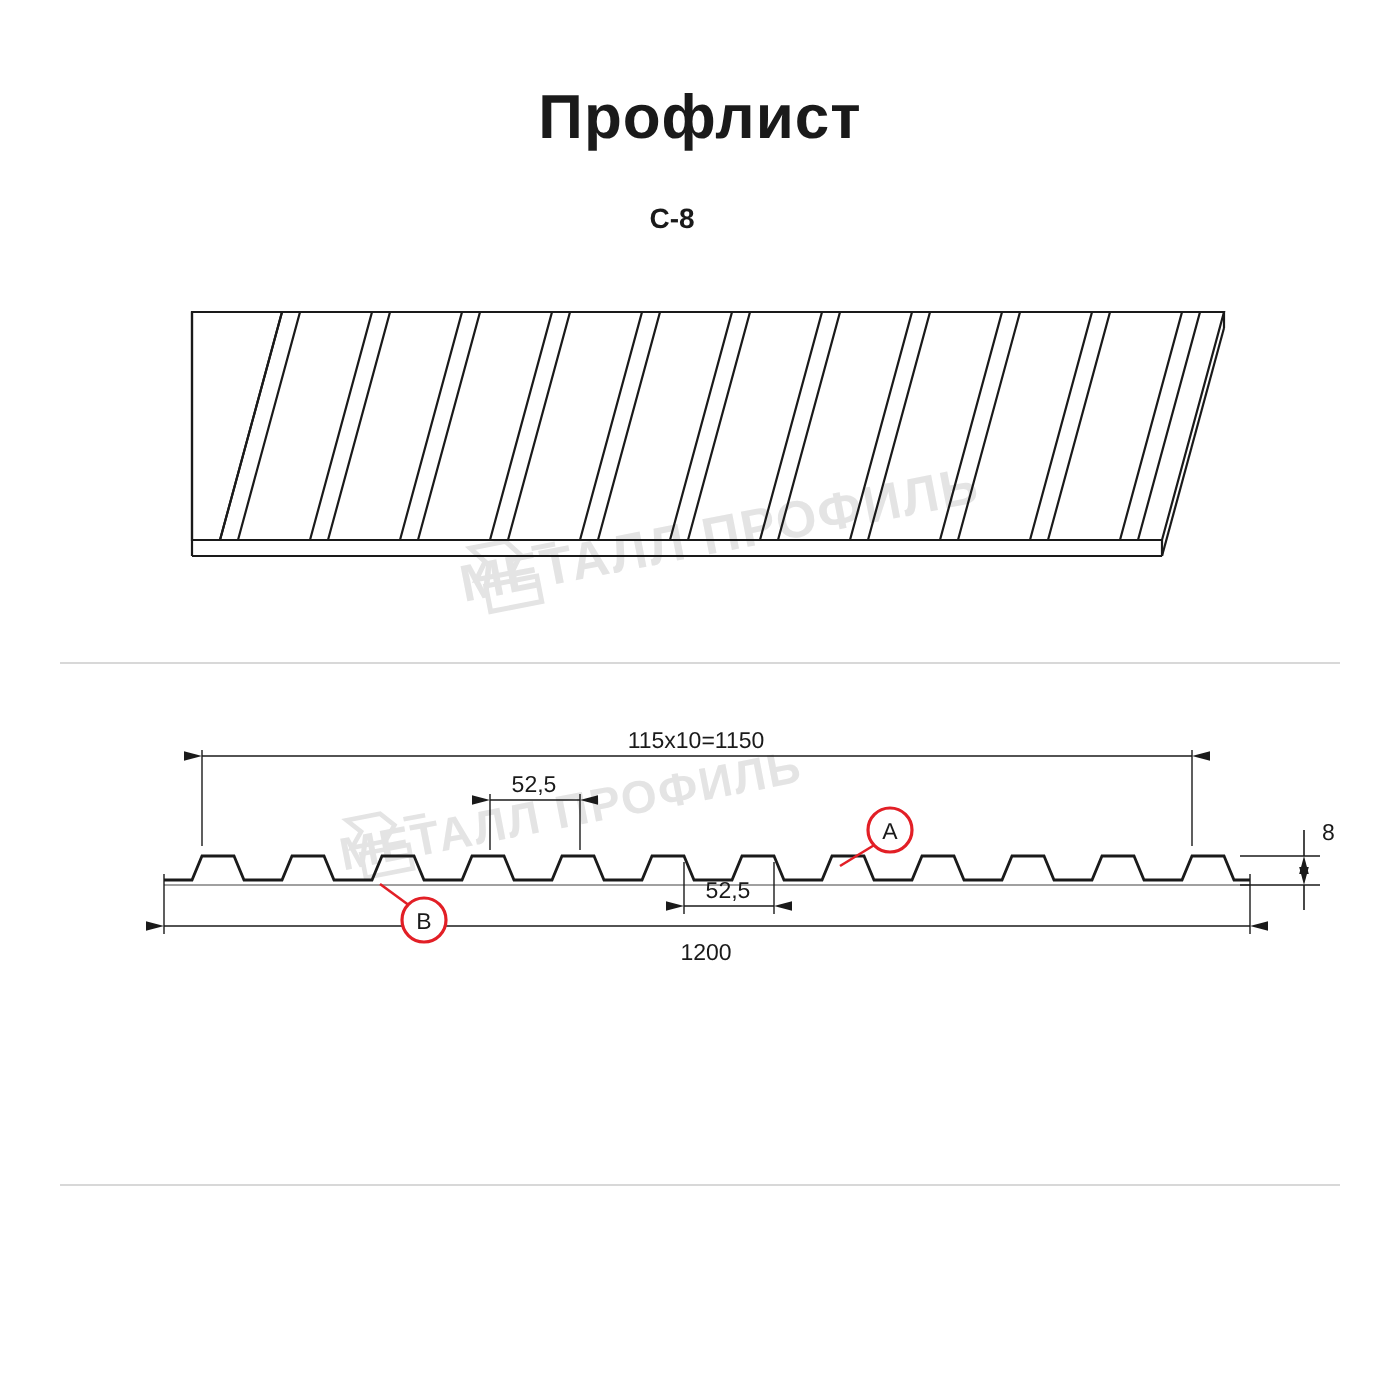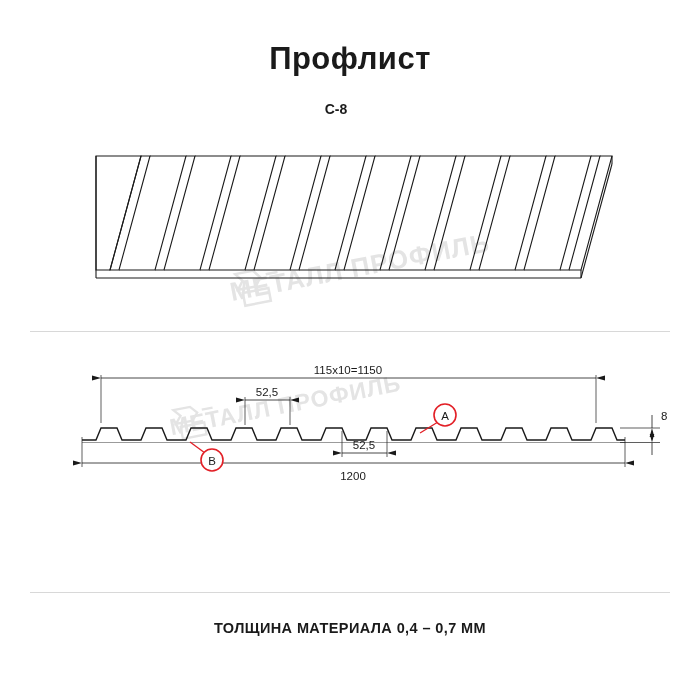--- a/index.html
+++ b/index.html
@@ -239,15 +239,14 @@
       <path d="M438 77 L420 88" stroke="#e21f26" stroke-width="1.3" fill="none"></path>
       <circle cx="445" cy="70" r="11" fill="#ffffff" stroke="#e21f26" stroke-width="1.6"></circle>
       <text x="445" y="74.5" text-anchor="middle" font-family="Liberation Sans, sans-serif" font-size="11.5" fill="#1a1a1a">A</text>
 
       <path d="M205 108 L190 97" stroke="#e21f26" stroke-width="1.3" fill="none"></path>
       <circle cx="212" cy="115" r="11" fill="#ffffff" stroke="#e21f26" stroke-width="1.6"></circle>
       <text x="212" y="119.5" text-anchor="middle" font-family="Liberation Sans, sans-serif" font-size="11.5" fill="#1a1a1a">B</text>
     </g>
   </svg>
 
-  <div class="footer">ТОЛЩИНА МАТЕРИАЛА 0,4 – 0,7 ММ</div>
 
 </div>
 
 </body></html>

